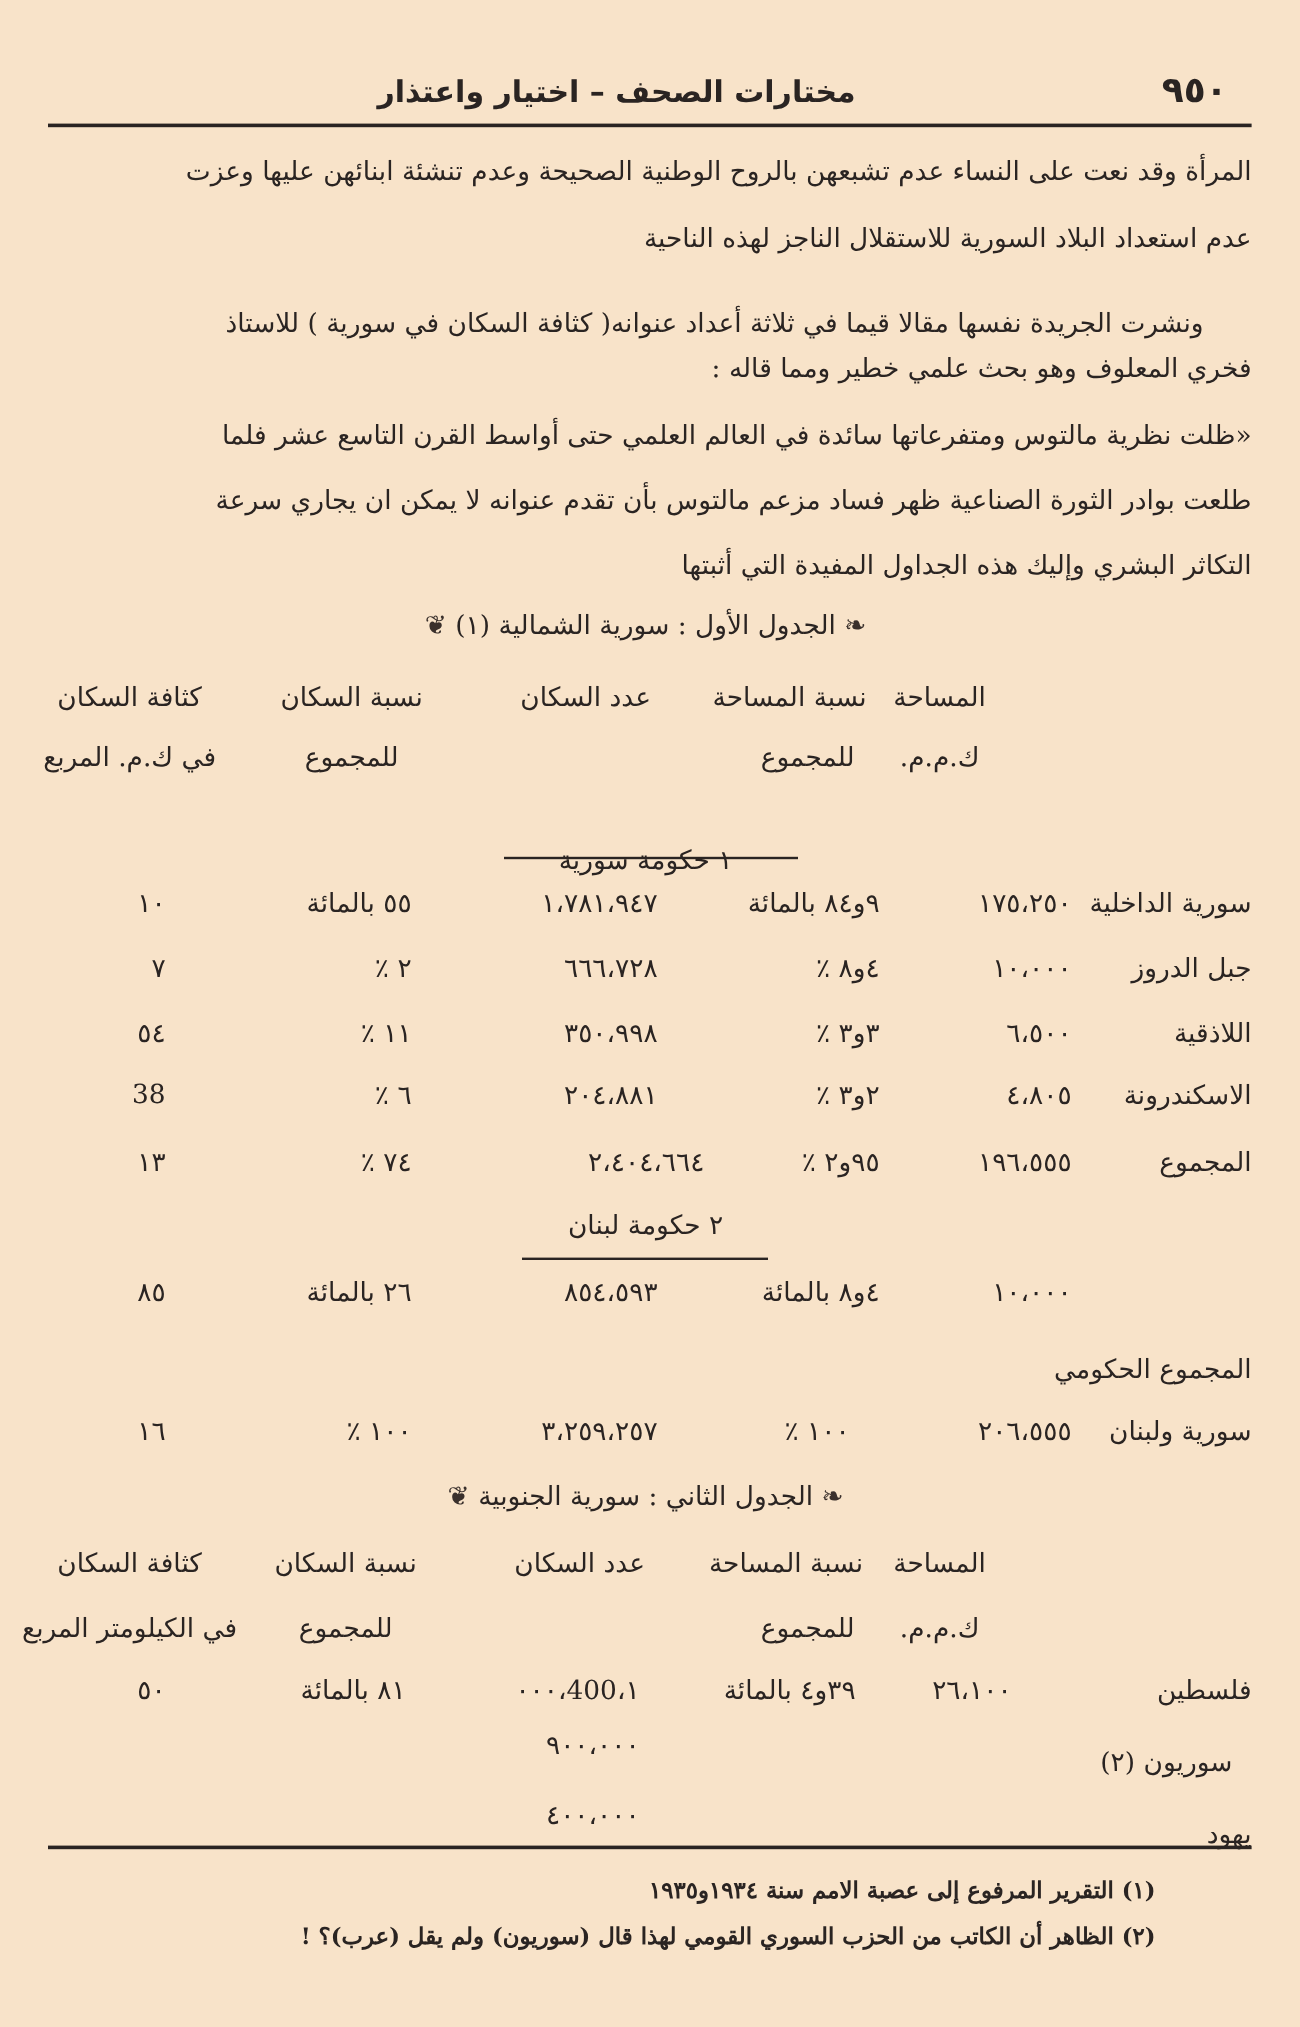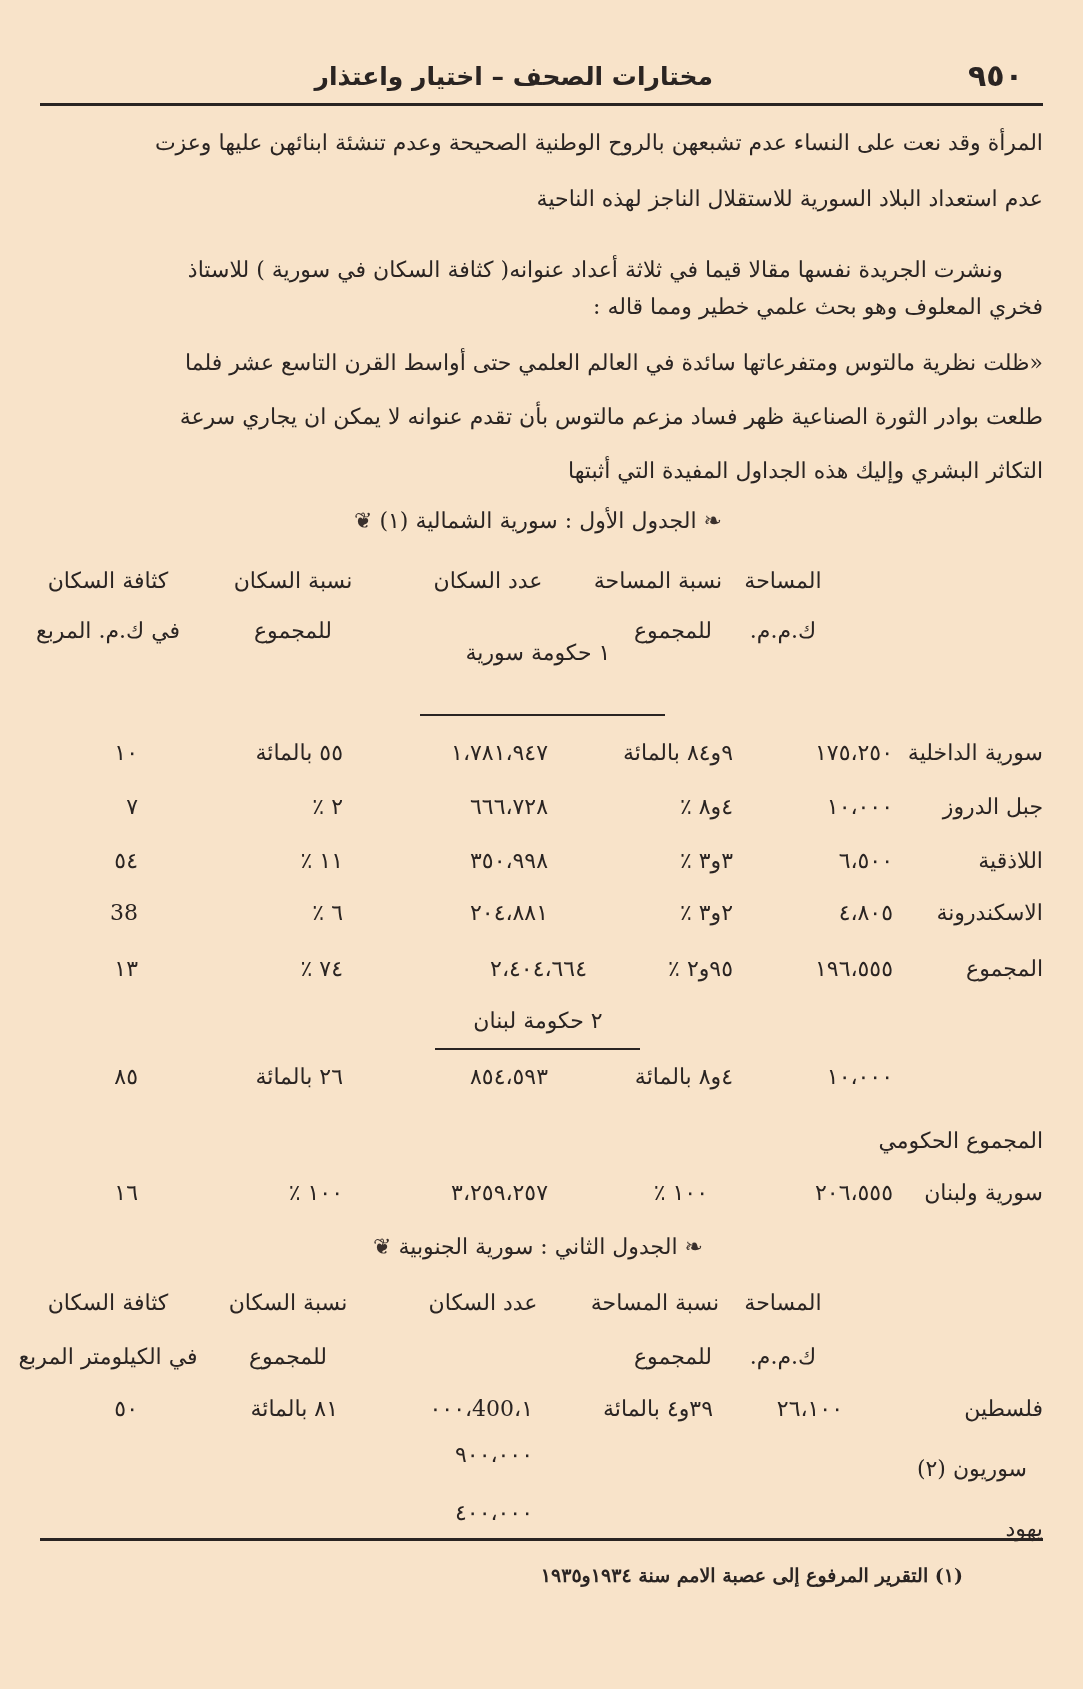--- a/index.html
+++ b/index.html
@@ -78,21 +78,21 @@
     <div class="hcell" style="top:618px; right:300px;">ك.م.م.</div>
     <div class="hcell" style="top:568px; right:425px;">نسبة المساحة</div>
     <div class="hcell" style="top:618px; right:410px;">للمجموع</div>
     <div class="hcell" style="top:568px; right:595px;">عدد السكان</div>
     <div class="hcell" style="top:568px; right:790px;">نسبة السكان</div>
     <div class="hcell" style="top:618px; right:790px;">للمجموع</div>
     <div class="hcell" style="top:568px; right:975px;">كثافة السكان</div>
     <div class="hcell" style="top:618px; right:975px;">في ك.م. المربع</div>
   </div>
 
-  <div class="caption" style="top:640px; right:545px;">١ حكومة سورية</div>
+  <div class="caption" style="top:704px; right:545px;">١ حكومة سورية</div>
   <div class="underline" style="top:714px; left:420px; width:245px;"></div>
 
   <div>
     <div class="cell" style="top:740px; right:40px;">سورية الداخلية</div>
     <div class="cell" style="top:740px; right:190px;">١٧٥،٢٥٠</div>
     <div class="cell" style="top:740px; right:350px;">٩و٨٤ بالمائة</div>
     <div class="cell" style="top:740px; right:535px;">١،٧٨١،٩٤٧</div>
     <div class="cell" style="top:740px; right:740px;">٥٥ بالمائة</div>
     <div class="cell" style="top:740px; right:945px;">١٠</div>
   </div>
@@ -181,13 +181,14 @@
     <div class="cell" style="top:1442px; right:550px;">٩٠٠،٠٠٠</div>
   </div>
   <div>
     <div class="cell" style="top:1516px; right:40px;">يهود</div>
     <div class="cell" style="top:1500px; right:550px;">٤٠٠،٠٠٠</div>
   </div>
 
   <div class="rule footnote"></div>
 
   <div class="fn" style="top:1564px;">(١) التقرير المرفوع إلى عصبة الامم سنة ١٩٣٤و١٩٣٥</div>
+  <div class="fn" style="top:1602px;">(٢) الظاهر أن الكاتب من الحزب السوري القومي لهذا قال (سوريون) ولم يقل (عرب)؟ !</div>
 </div>
 
 </body></html>

